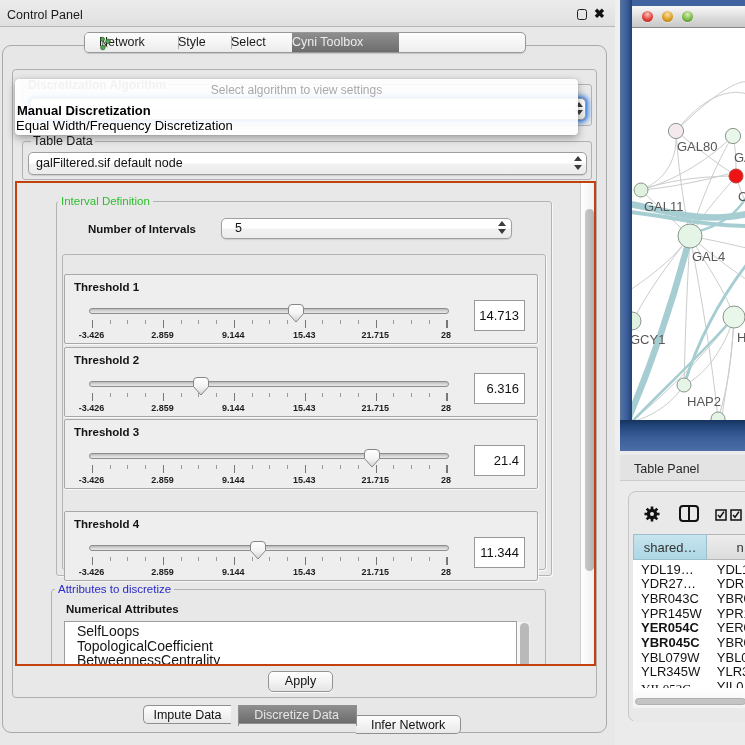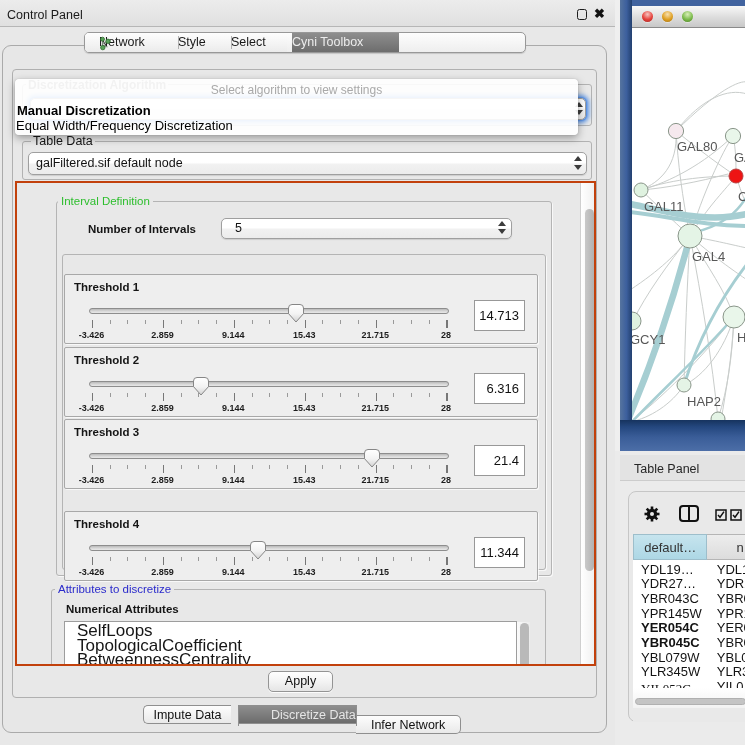--- a/index.html
+++ b/index.html
@@ -13,21 +13,21 @@
 .rowlab{position:absolute;left:9px;top:6px;font-size:11.5px;font-weight:bold;color:#151515;}
 .track{position:absolute;left:24px;top:33px;width:360px;height:6px;border:1px solid #8d8d8d;border-radius:4px;background:linear-gradient(180deg,#b9b9b9,#d8d8d8 55%,#e8e8e8);}
 .ticksMaj{position:absolute;left:26.5px;top:45px;width:357px;height:8px;background:repeating-linear-gradient(90deg,#777 0,#777 1px,transparent 1px,transparent 70.9px);}
 .ticksMin{position:absolute;left:26.5px;top:45px;width:357px;height:4px;background:repeating-linear-gradient(90deg,#999 0,#999 1px,transparent 1px,transparent 17.725px);}
 .tlab{position:absolute;top:55px;width:60px;text-align:center;font-size:9px;font-weight:bold;color:#1c1c1c;}
 .vbox{position:absolute;left:409px;top:25px;width:51px;height:31px;background:#fff;border:1px solid #989898;font-size:13px;color:#111;text-align:right;line-height:29px;padding-right:5px;}
 .thumb{position:absolute;top:29px;}
 .toptab{position:absolute;top:0;height:19px;line-height:19px;text-align:left;font-size:12.5px;color:#1a1a1a;background:linear-gradient(180deg,#fdfdfd,#f3f3f3 60%,#ebebeb);}
 .toptab.dark{background:linear-gradient(180deg,#8e8e8e,#6d6d6d);color:#ececec;}
 .btab{position:absolute;top:0;height:19px;line-height:19px;text-align:center;font-size:12.5px;color:#111;background:linear-gradient(180deg,#fdfdfd,#f1f1f1 60%,#e9e9e9);border-top:1px solid #8f8f8f;border-bottom:1px solid #8f8f8f;}
-.btab.dark{background:linear-gradient(180deg,#8e8e8e,#6c6c6c);color:#e6e6e6;text-align:right;}
+.btab.dark{background:linear-gradient(180deg,#8e8e8e,#6c6c6c);color:#e6e6e6;}
 .netlab{font-size:13px;fill:#575757;font-family:"Liberation Sans",sans-serif;}
 .trow{font-size:13px;color:#131313;white-space:nowrap;}
 </style></head><body>
 <div class="abs" style="left:0;top:0;width:617px;height:27px;background:linear-gradient(180deg,#ececec,#e0e0e0);border-bottom:1px solid #b6b6b6;"></div>
 <div class="abs" style="left:7px;top:8px;font-size:12.5px;color:#1b1b1b;">Control Panel</div>
 <div class="abs" style="left:577px;top:9px;width:10px;height:11px;border:1.6px solid #1d1d1d;border-radius:2.5px;"></div>
 <div class="abs" style="left:594px;top:6px;font-size:13px;font-weight:bold;color:#111;">✖</div>
 <div class="abs" style="left:2px;top:45px;width:605px;height:688px;border:1px solid #aaaaaa;border-radius:9px;background:#e7e7e7;"></div>
 <div class="abs" style="left:84px;top:32px;width:442px;height:21px;border:1px solid #989898;border-radius:5px;background:linear-gradient(180deg,#fdfdfd,#eee);overflow:hidden;box-shadow:0 1px 1px rgba(0,0,0,.15);">
 <div class="toptab" style="left:0px;width:93px;padding-left:14px;">Network</div>
@@ -153,21 +153,21 @@
           </linearGradient>
         </defs>
         <path d="M4,0.5 h8 a3.5,3.5 0 0 1 3.5,3.5 v5.6 L8,18 L0.5,9.6 V4 A3.5,3.5 0 0 1 4,0.5 z" fill="url(#tg3)" stroke="#868686" stroke-width="1"></path>
       </svg>
 <div class="vbox">11.344</div>
 </div>
 <div class="abs" style="left:34px;top:406px;width:495px;height:150px;border:1px solid #b4b4b4;border-radius:3px;"></div>
 <div class="glabel" style="left:38px;top:400px;color:#2a2acb;">Attributes to discretize</div>
 <div class="abs" style="left:37px;top:420px;font-size:11.5px;font-weight:bold;color:#151515;padding-left:12px;">Numerical Attributes</div>
 <div class="abs" style="left:47px;top:438px;width:453px;height:140px;background:#fff;border:1px solid #9d9d9d;"></div>
-<div class="abs" style="left:60px;top:441px;font-size:17px;color:#161616;line-height:14.7px;">SelfLoops<br>TopologicalCoefficient<br>BetweennessCentrality</div>
+<div class="abs" style="left:60px;top:441px;font-size:14px;color:#161616;line-height:14.7px;">SelfLoops<br>TopologicalCoefficient<br>BetweennessCentrality</div>
 <div class="abs" style="left:500px;top:439px;width:13px;height:139px;background:linear-gradient(90deg,#fafafa,#ececec);"></div>
 <div class="abs" style="left:502.5px;top:440px;width:9px;height:137px;border-radius:5px 5px 0 0;background:#b9b9b9;"></div>
 <div class="abs" style="left:563px;top:0;width:18px;height:485px;background:linear-gradient(90deg,#ffffff,#f4f4f4 60%,#e9e9e9);border-left:1px solid #cfcfcf;"></div>
 <div class="abs" style="left:568px;top:26px;width:9px;height:362px;border-radius:5px;background:linear-gradient(90deg,#c9c9c9,#b2b2b2);"></div>
 </div>
 <div class="abs" style="left:268px;top:671px;width:65px;height:21px;border:1px solid #949494;border-radius:5px;background:linear-gradient(180deg,#fefefe,#f2f2f2 55%,#e5e5e5);text-align:center;line-height:19px;font-size:12.5px;color:#111;box-shadow:0 1px 0 rgba(255,255,255,.8);">Apply</div>
 <div class="abs" style="left:143px;top:705px;width:318px;height:21px;">
 <div class="btab" style="left:0.0px;width:88px;border-left:1px solid #8f8f8f;border-radius:5px 0 0 5px;">Impute Data</div>
 <div class="btab dark" style="left:94.5px;width:118.3px;">Discretize Data</div>
 <div class="btab" style="left:213px;width:105.2px;border-right:1px solid #8f8f8f;border-radius:0 5px 5px 0;margin-top:10px;">Infer Network</div>
@@ -254,21 +254,21 @@
 <div class="abs" style="left:679px;top:505px;width:20px;height:17px;border:2.4px solid #111;border-radius:4px;"></div>
 <div class="abs" style="left:688px;top:506px;width:2.4px;height:15px;background:#111;"></div>
 <svg class="abs" style="left:715px;top:509px" width="12" height="12" viewBox="0 0 12 12">
 <rect x="1" y="1" width="10" height="10" fill="none" stroke="#111" stroke-width="1.5"></rect>
 <path d="M3,6 L5,8.2 L9,2.6" fill="none" stroke="#111" stroke-width="1.5"></path>
 </svg>
 <svg class="abs" style="left:730px;top:509px" width="12" height="12" viewBox="0 0 12 12">
 <rect x="1" y="1" width="10" height="10" fill="none" stroke="#111" stroke-width="1.5"></rect>
 <path d="M3,6 L5,8.2 L9,2.6" fill="none" stroke="#111" stroke-width="1.5"></path>
 </svg>
-<div class="abs" style="left:633px;top:534px;width:74.4px;height:26px;background:linear-gradient(180deg,#c6e4ee,#add7e5);border:1px solid #9dbecb;text-align:center;line-height:25px;font-size:13px;color:#333;">default…</div>
+<div class="abs" style="left:633px;top:534px;width:74.4px;height:26px;background:linear-gradient(180deg,#c6e4ee,#add7e5);border:1px solid #9dbecb;text-align:center;line-height:25px;font-size:13px;color:#333;">shared…</div>
 <div class="abs" style="left:707.4px;top:534px;width:38px;height:26px;background:linear-gradient(180deg,#ededed,#dcdcdc);border-top:1px solid #b5b5b5;border-bottom:1px solid #b5b5b5;font-size:13px;color:#333;line-height:25px;padding-left:29px;">n</div>
 <div class="abs" style="left:633px;top:560px;width:112px;height:133px;background:#fff;overflow:hidden;"></div>
 <div class="abs trow" style="left:641px;top:561.5px;">YDL19…</div>
 <div class="abs trow" style="left:716.8px;top:561.5px;">YDL1</div>
 <div class="abs trow" style="left:641px;top:576.2px;">YDR27…</div>
 <div class="abs trow" style="left:716.8px;top:576.2px;">YDR2</div>
 <div class="abs trow" style="left:641px;top:590.9px;">YBR043C</div>
 <div class="abs trow" style="left:716.8px;top:590.9px;">YBR0</div>
 <div class="abs trow" style="left:641px;top:605.6px;">YPR145W</div>
 <div class="abs trow" style="left:716.8px;top:605.6px;">YPR1</div>

